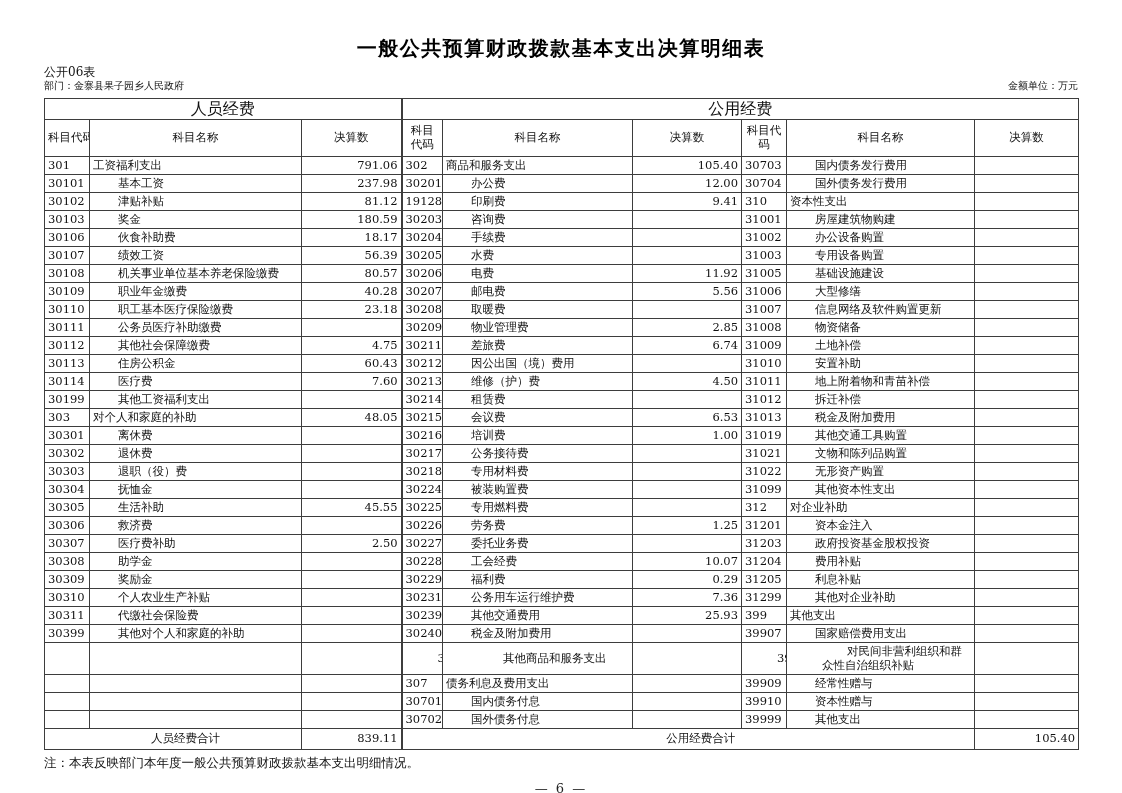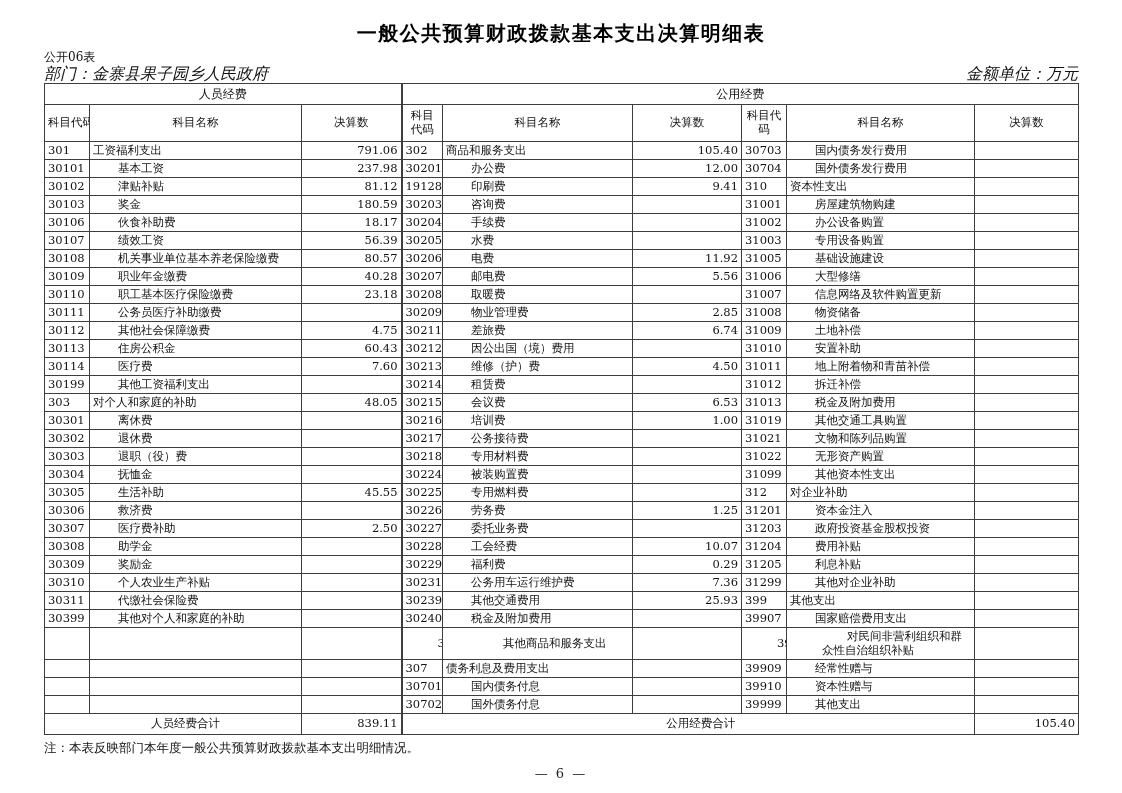--- a/index.html
+++ b/index.html
@@ -2,38 +2,38 @@
 <html><head>
 <meta charset="utf-8">
 <style>
   html,body { margin:0; padding:0; background:#ffffff; }
   .page {
     position:relative; width:1122px; height:793px; background:#fff;
     font-family:"DejaVu Serif","Liberation Serif",serif; color:#111;
     overflow:hidden;
   }
   .doc-title {
-    padding-top:20px; text-align:center;
+    padding-top:35px; text-align:center;
     font-family:"DejaVu Sans","Liberation Sans",sans-serif;
     font-weight:bold; font-size:20px; letter-spacing:1.5px; color:#000;
   }
   .head-block { width:1034px; margin:2px 0 0 44px; }
   .form-no { text-align:left; font-size:12px; height:15px; }
-  .dept-line { display:flex; justify-content:space-between; font-size:16px; height:17px;font-style:italic; }
+  .dept-line { display:flex; justify-content:space-between; font-size:10px; height:17px; }
 
   table.main {
     width:1034px; margin:2px 0 0 44px;
     border-collapse:collapse; table-layout:fixed;
   }
   table.main th, table.main td {
     border:1px solid #3d3d3d; font-weight:normal;
     font-size:11.5px; line-height:1.2; padding:0 3px;
     overflow:hidden; vertical-align:middle; color:#111;
   }
-  tr.sec-row th { height:20px; text-align:center; font-size:12px; }
+  tr.sec-row th { height:20px; text-align:center; font-size:16px; }
   tr.colhead th { height:36px; text-align:center; font-size:11.5px; }
   th.th-code1 { white-space:nowrap; padding:0 1px; font-size:11px; }
   td { height:17px; }
   td.code { text-align:left; padding-left:4px; }
   td.name { text-align:left; }
   td.name.child { text-indent:25px; }
   td.val { text-align:right; padding-right:4px; }
   tr.tall td { height:31px;padding-left:35px; }
   tr.totals td { height:20px;padding-left:28px; }
   td.total-label { text-align:center; }

